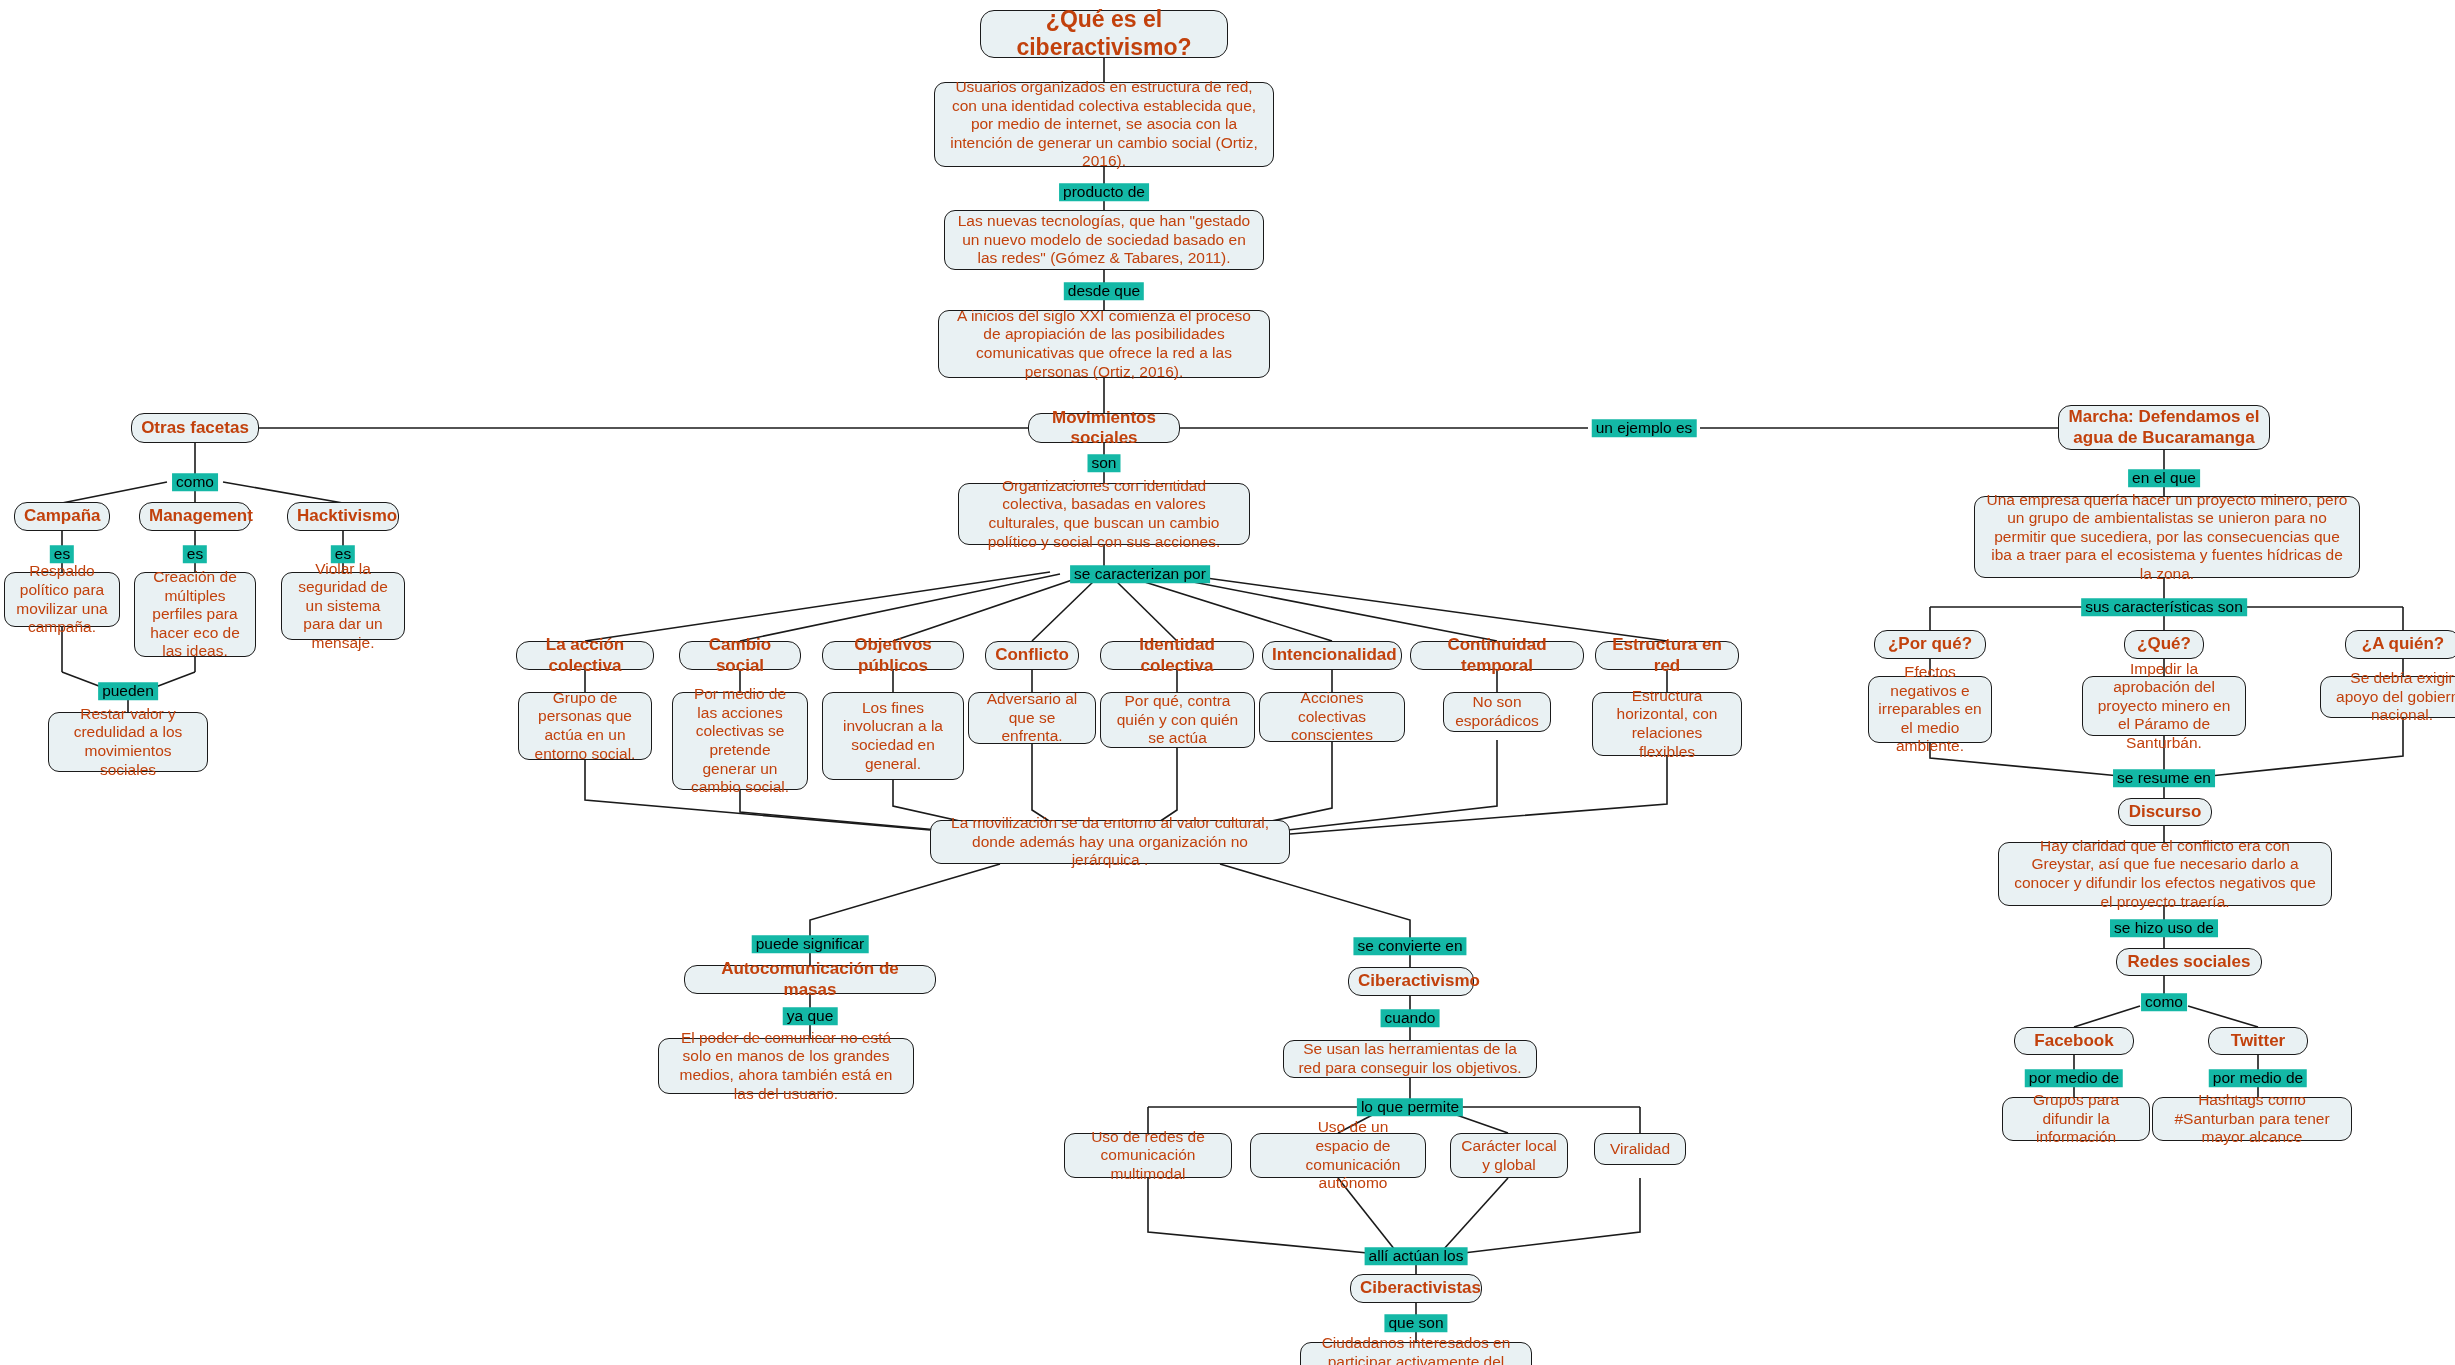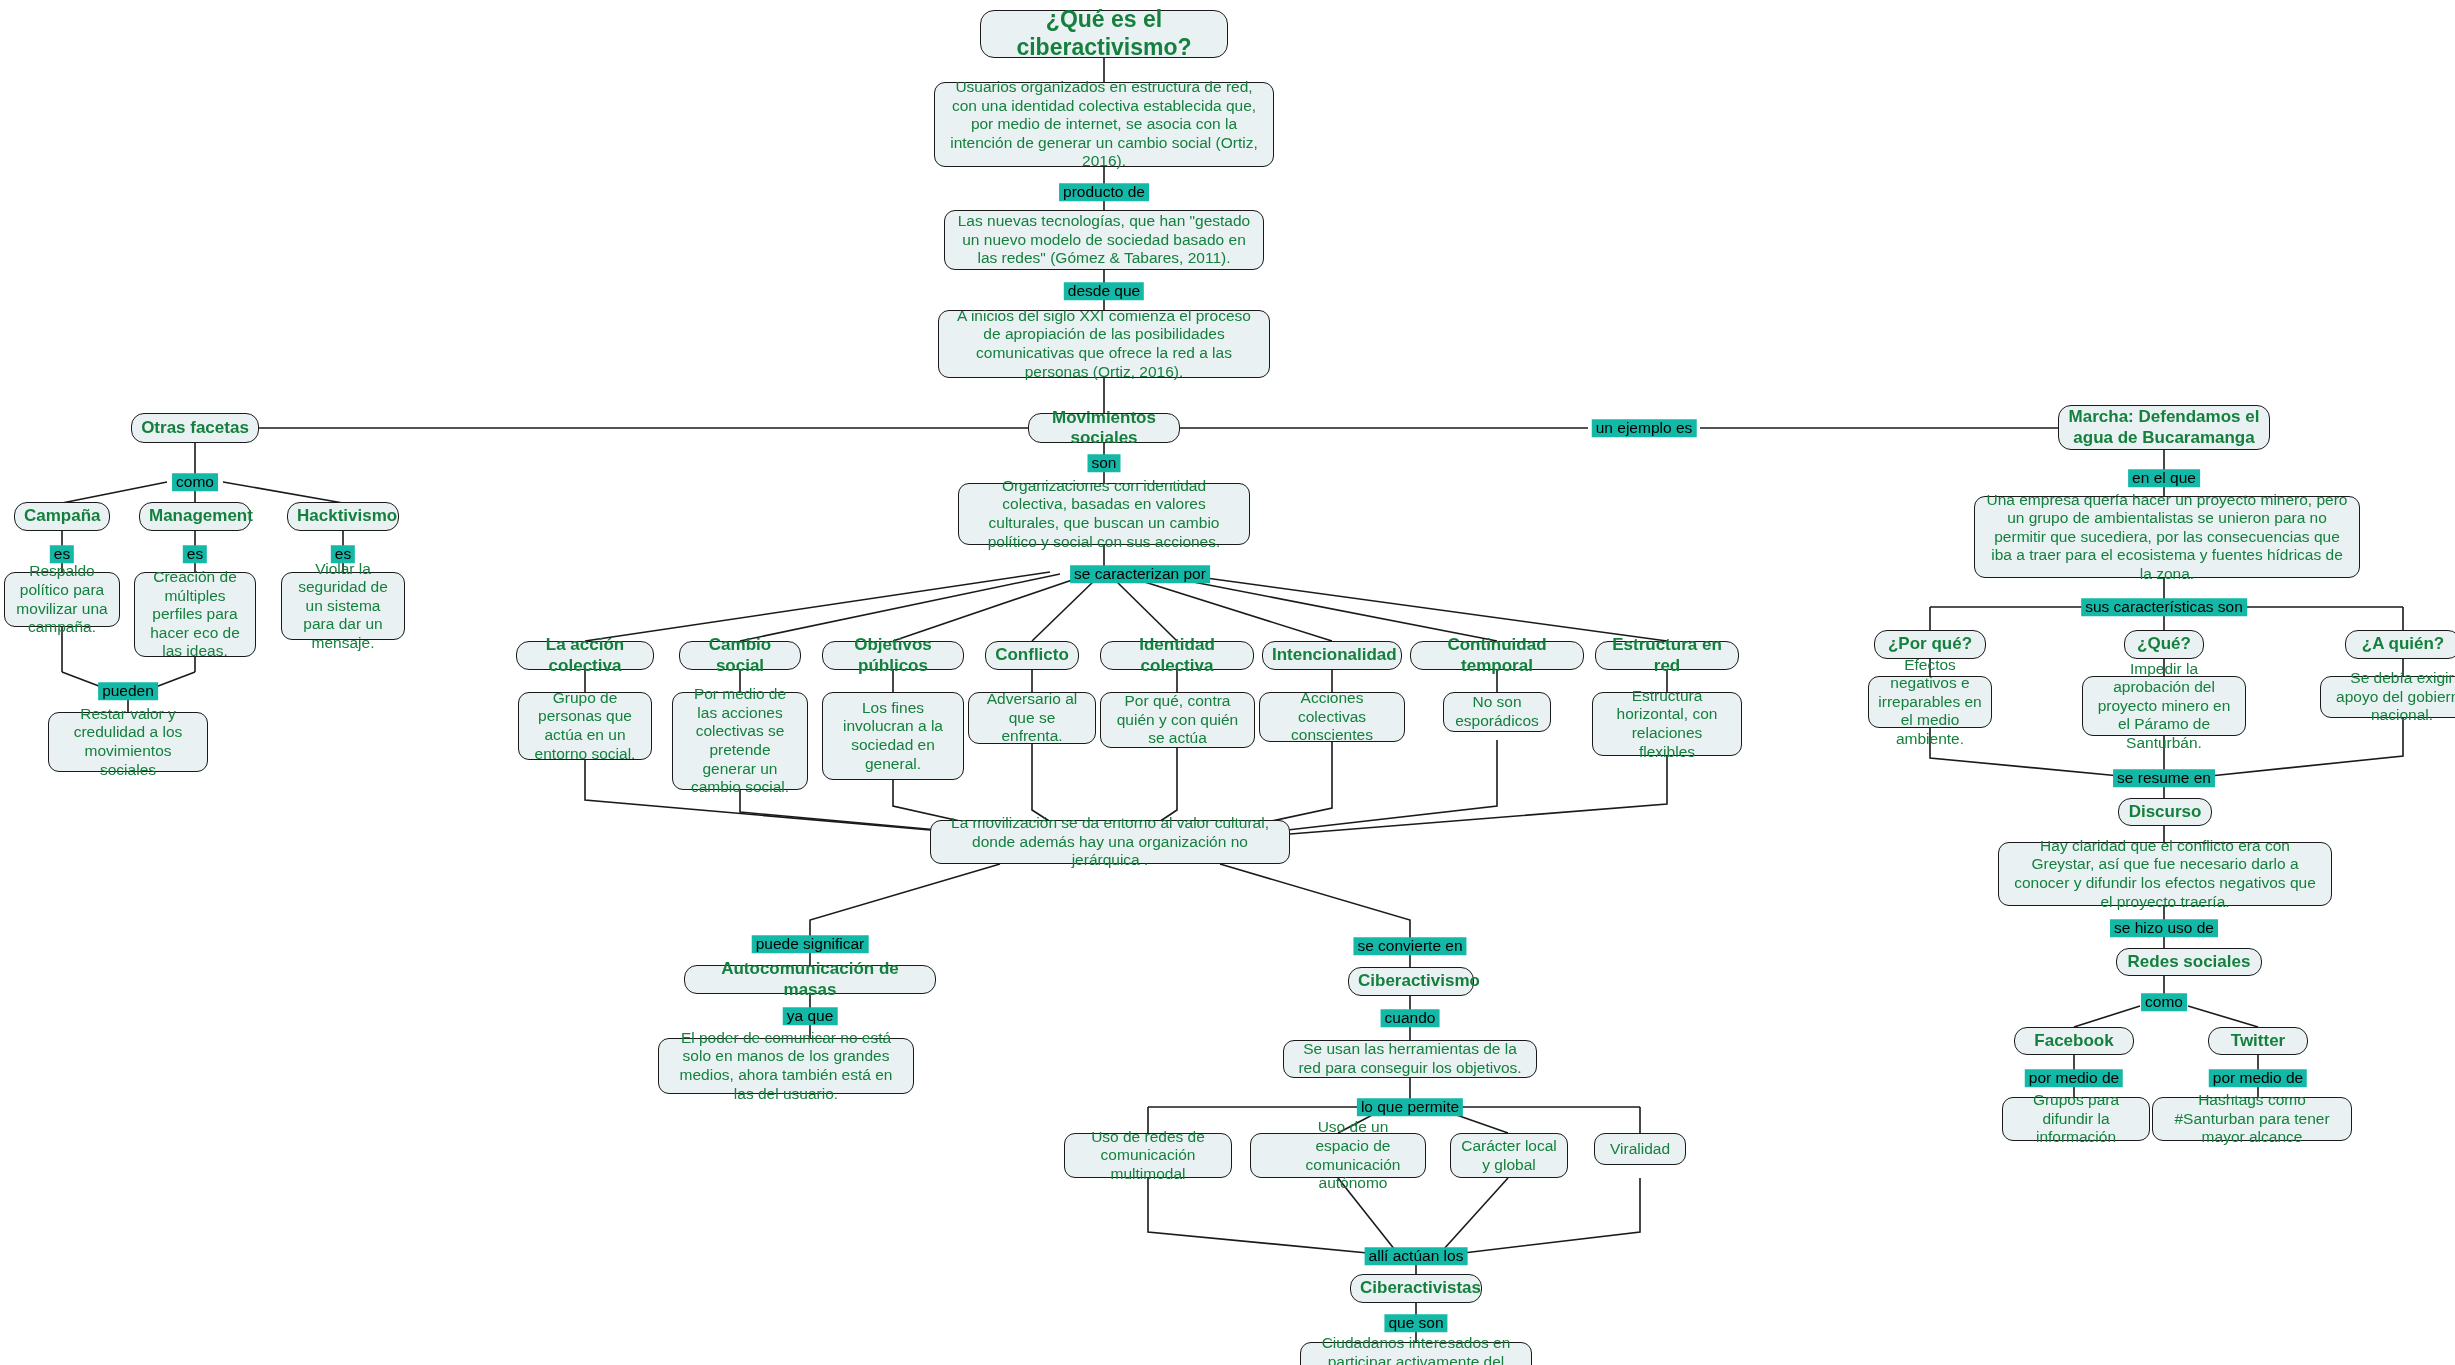--- a/index.html
+++ b/index.html
@@ -8,21 +8,21 @@
     font-family:"Liberation Sans","DejaVu Sans",sans-serif;
     -webkit-font-smoothing:antialiased;
   }
   #canvas{position:absolute;left:0;top:0;width:2455px;height:1365px;}
   svg#links{position:absolute;left:0;top:0;width:2455px;height:1365px;overflow:visible;}
   svg#links line, svg#links path{stroke:#1a1a1a;stroke-width:1.6;fill:none;}
   .node{
     position:absolute;box-sizing:border-box;
     background:#e9f1f3;border:1.6px solid #1a1a1a;border-radius:11px;
     display:flex;align-items:center;justify-content:center;text-align:center;
-    color:#15803d;line-height:1.2;padding:4px 9px;z-index:3;
+    color:#c2410c;line-height:1.2;padding:4px 9px;z-index:3;
   }
   .node span{display:block;width:100%;}
   .concept{font-weight:bold;font-size:17px;border-radius:13px;}
   .root{font-weight:bold;font-size:23px;border-radius:14px;}
   .prop{font-weight:normal;font-size:15.5px;}
   .lbl{
     position:absolute;background:#14b8a6;color:#000;
     font-size:15.5px;line-height:1;padding:1px 4px;white-space:nowrap;z-index:4;
     transform:translate(-50%,-50%);text-align:center;
   }
@@ -304,21 +304,21 @@
   <div class="node concept" style="left:1874px;top:630px;width:112px;height:29px;">
     <span>¿Por qué?</span>
   </div>
   <div class="node concept" style="left:2124px;top:630px;width:80px;height:29px;">
     <span>¿Qué?</span>
   </div>
   <div class="node concept" style="left:2345px;top:630px;width:116px;height:29px;">
     <span>¿A quién?</span>
   </div>
 
-  <div class="node prop" style="left:1868px;top:676px;width:124px;height:52px;">
+  <div class="node prop" style="left:1868px;top:676px;width:124px;height:67px;">
     <span>Efectos negativos e irreparables en el medio ambiente.</span>
   </div>
   <div class="node prop" style="left:2082px;top:676px;width:164px;height:60px;">
     <span>Impedir la aprobación del proyecto minero en el Páramo de Santurbán.</span>
   </div>
   <div class="node prop" style="left:2320px;top:676px;width:164px;height:42px;">
     <span>Se debía exigir apoyo del gobierno nacional.</span>
   </div>
 
   <div class="node concept" style="left:2118px;top:798px;width:94px;height:28px;">

